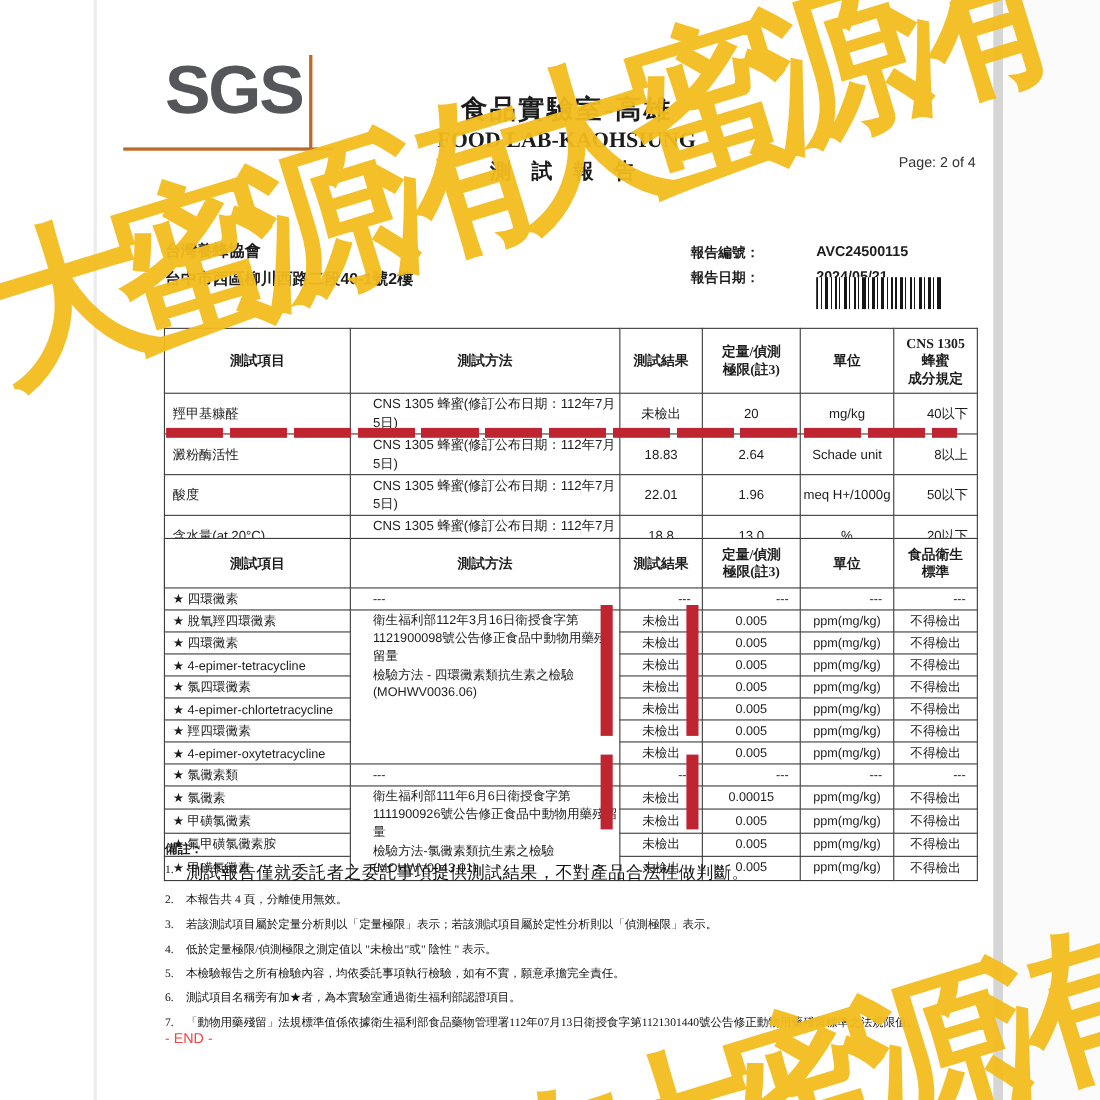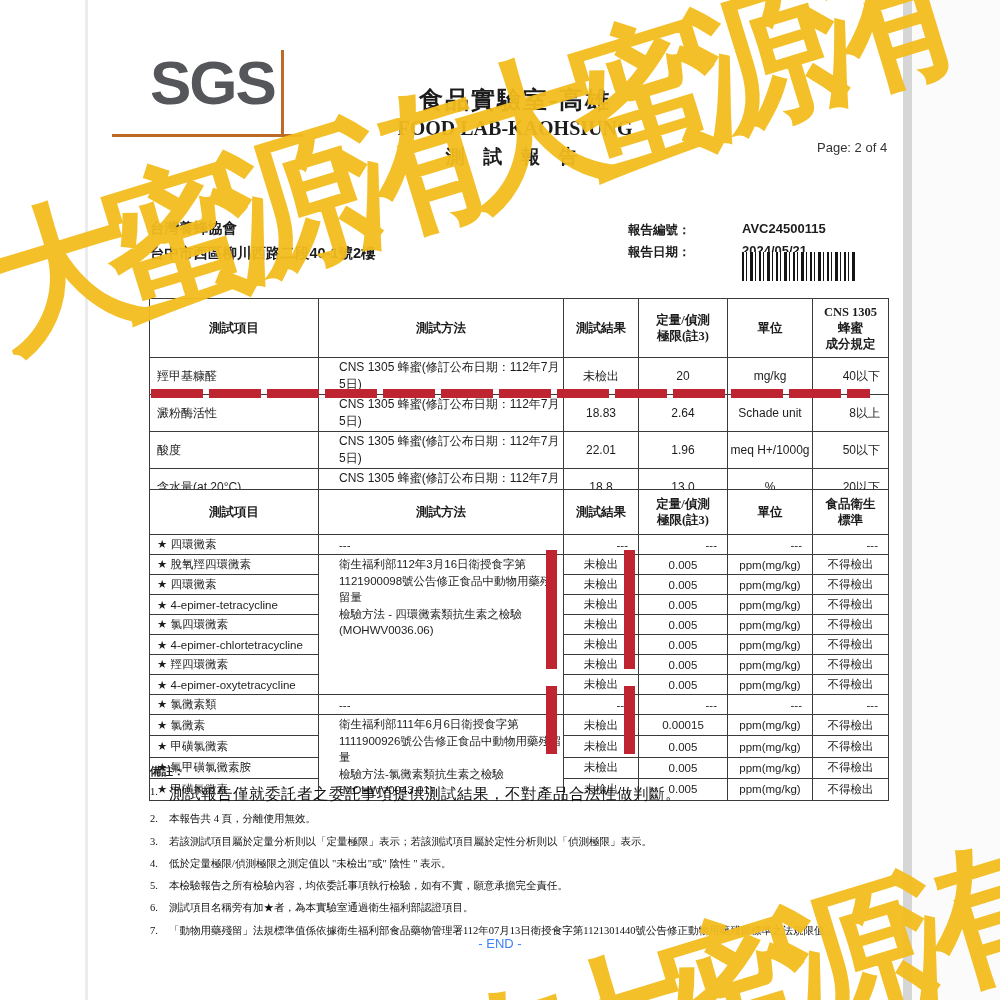--- a/index.html
+++ b/index.html
@@ -70,21 +70,21 @@
   .vbar-l2{left:546px;top:686px;height:68px;}
   .vbar-r2{left:624px;top:686px;height:68px;}
 
   
   .notes{left:150px;top:764px;width:737px;font-family:"Liberation Serif","DejaVu Serif",serif;}
   .notes-label{font-size:11.5px;font-weight:bold;margin-bottom:5px;}
   .note{display:flex;gap:6px;font-size:10.5px;line-height:1.5;margin-bottom:6.5px;color:#111;}
   .note .n{min-width:13px;flex:0 0 auto;}
   .note .t{flex:1;}
   .note.big .t{font-size:15.5px;line-height:1.35;letter-spacing:0.5px;}
-  .end-mark{left:150px;top:936px;width:700px;text-align:center;font-size:13px;color:#3b82f6;}
+  .end-mark{left:150px;top:936px;width:700px;font-size:13px;color:#ef4444;}
 
   
   .wm{position:absolute;font-weight:bold;color:#f3bd1e;opacity:0.95;z-index:20;
     font-size:150px;line-height:1;white-space:nowrap;letter-spacing:-28px;
     transform:rotate(-17deg);transform-origin:0 50%;
     font-family:"DejaVu Sans",sans-serif;pointer-events:none;}
   .wm-top{left:-10px;top:220px;}
   .wm-bottom{left:430px;top:1010px;}
 </style>
 </head>

